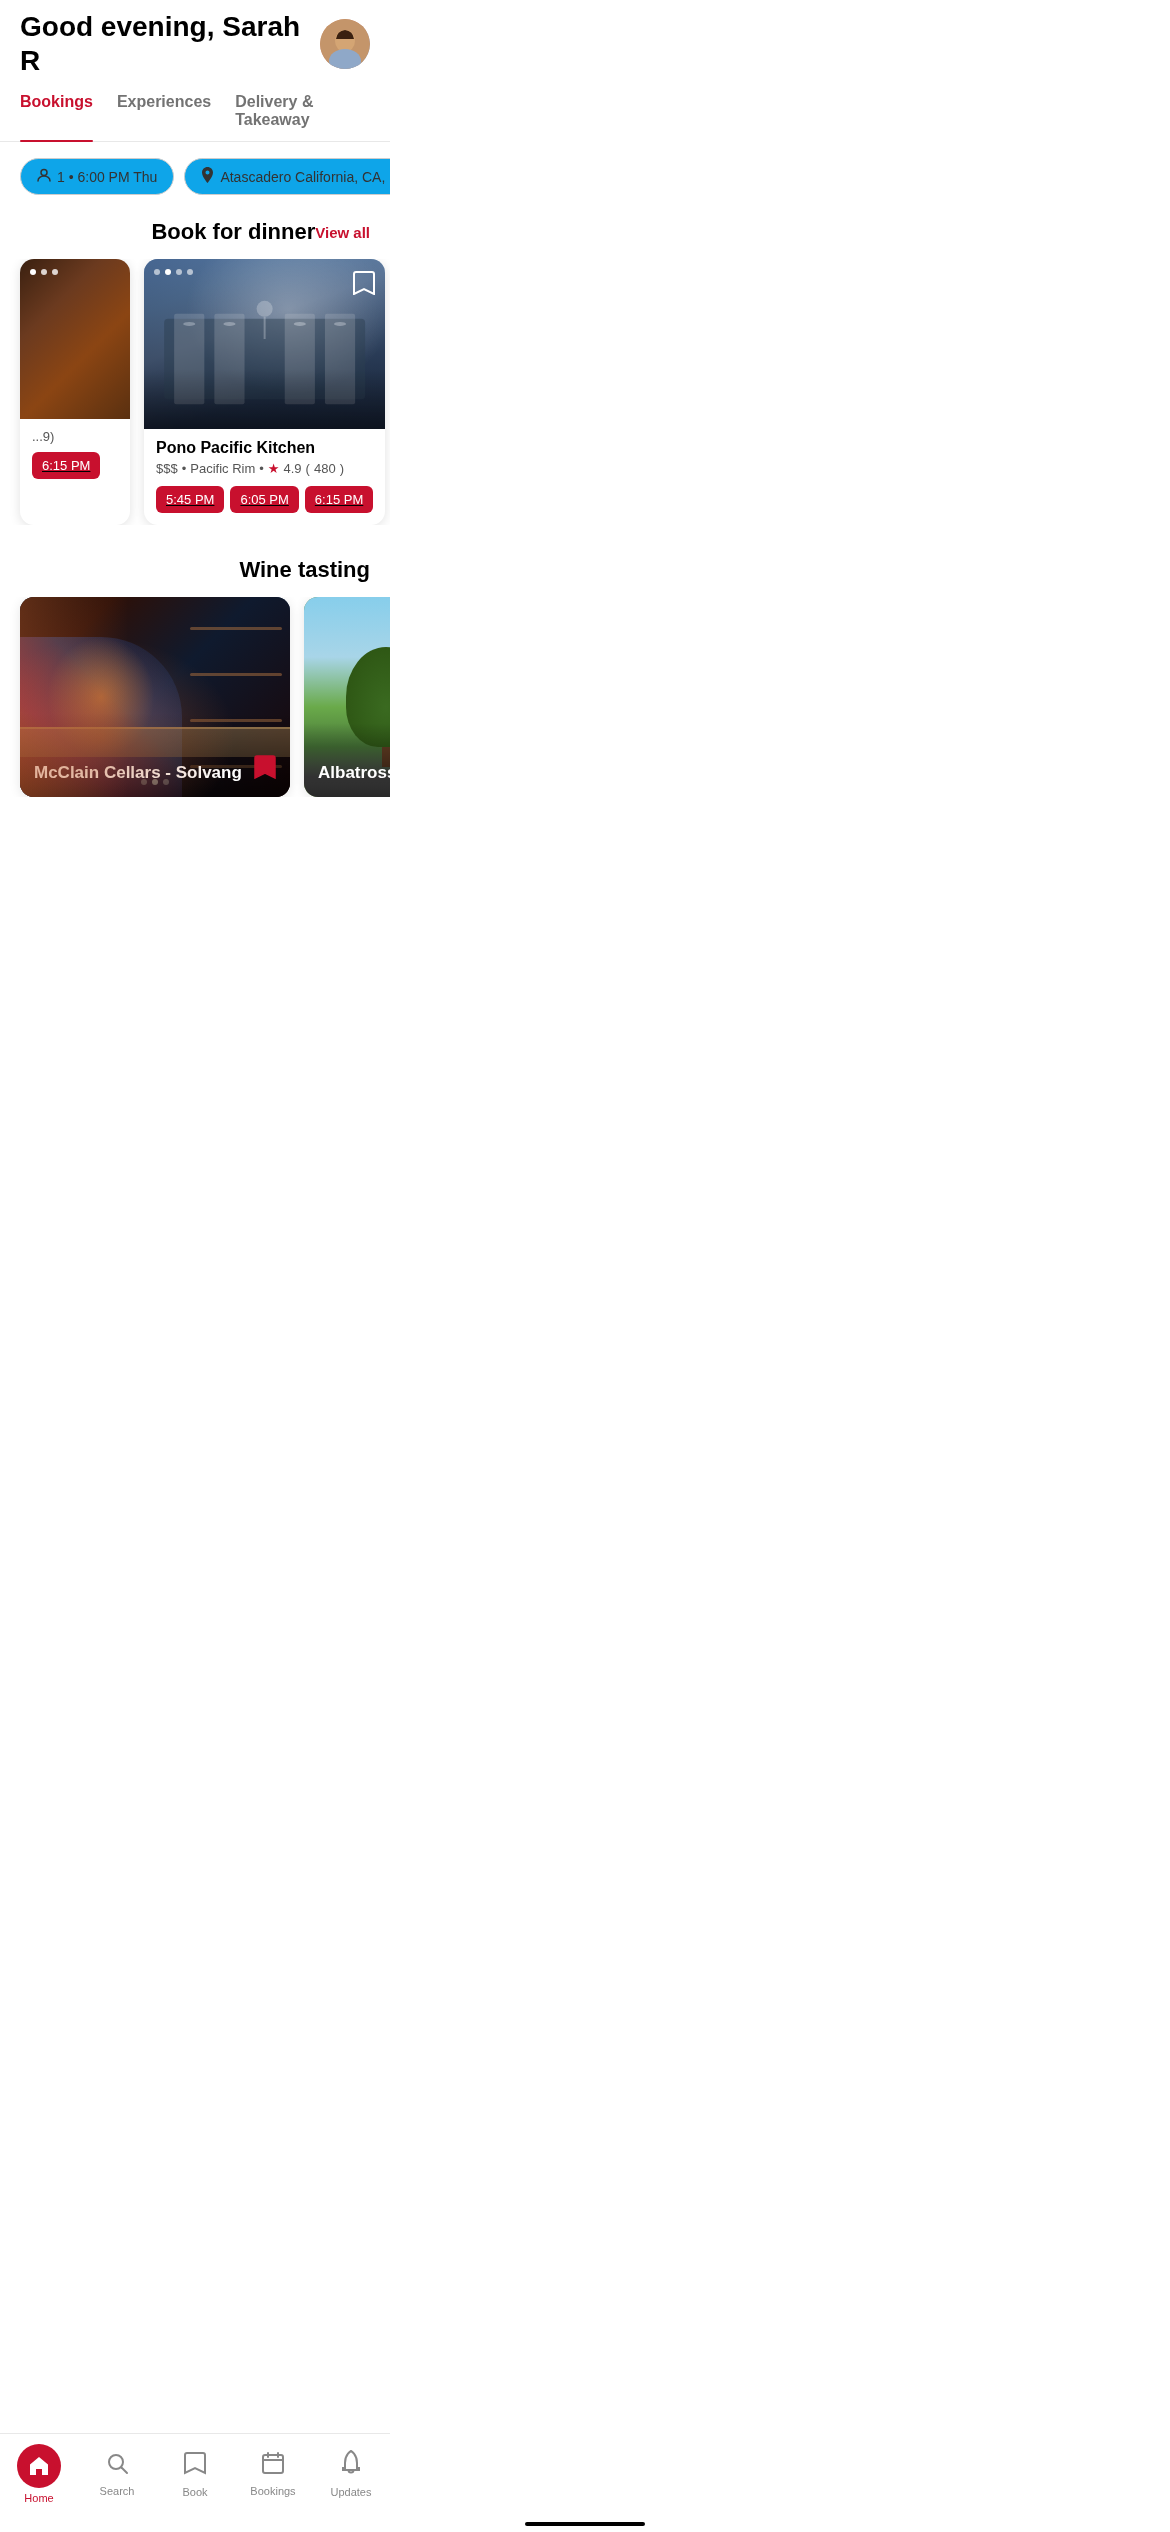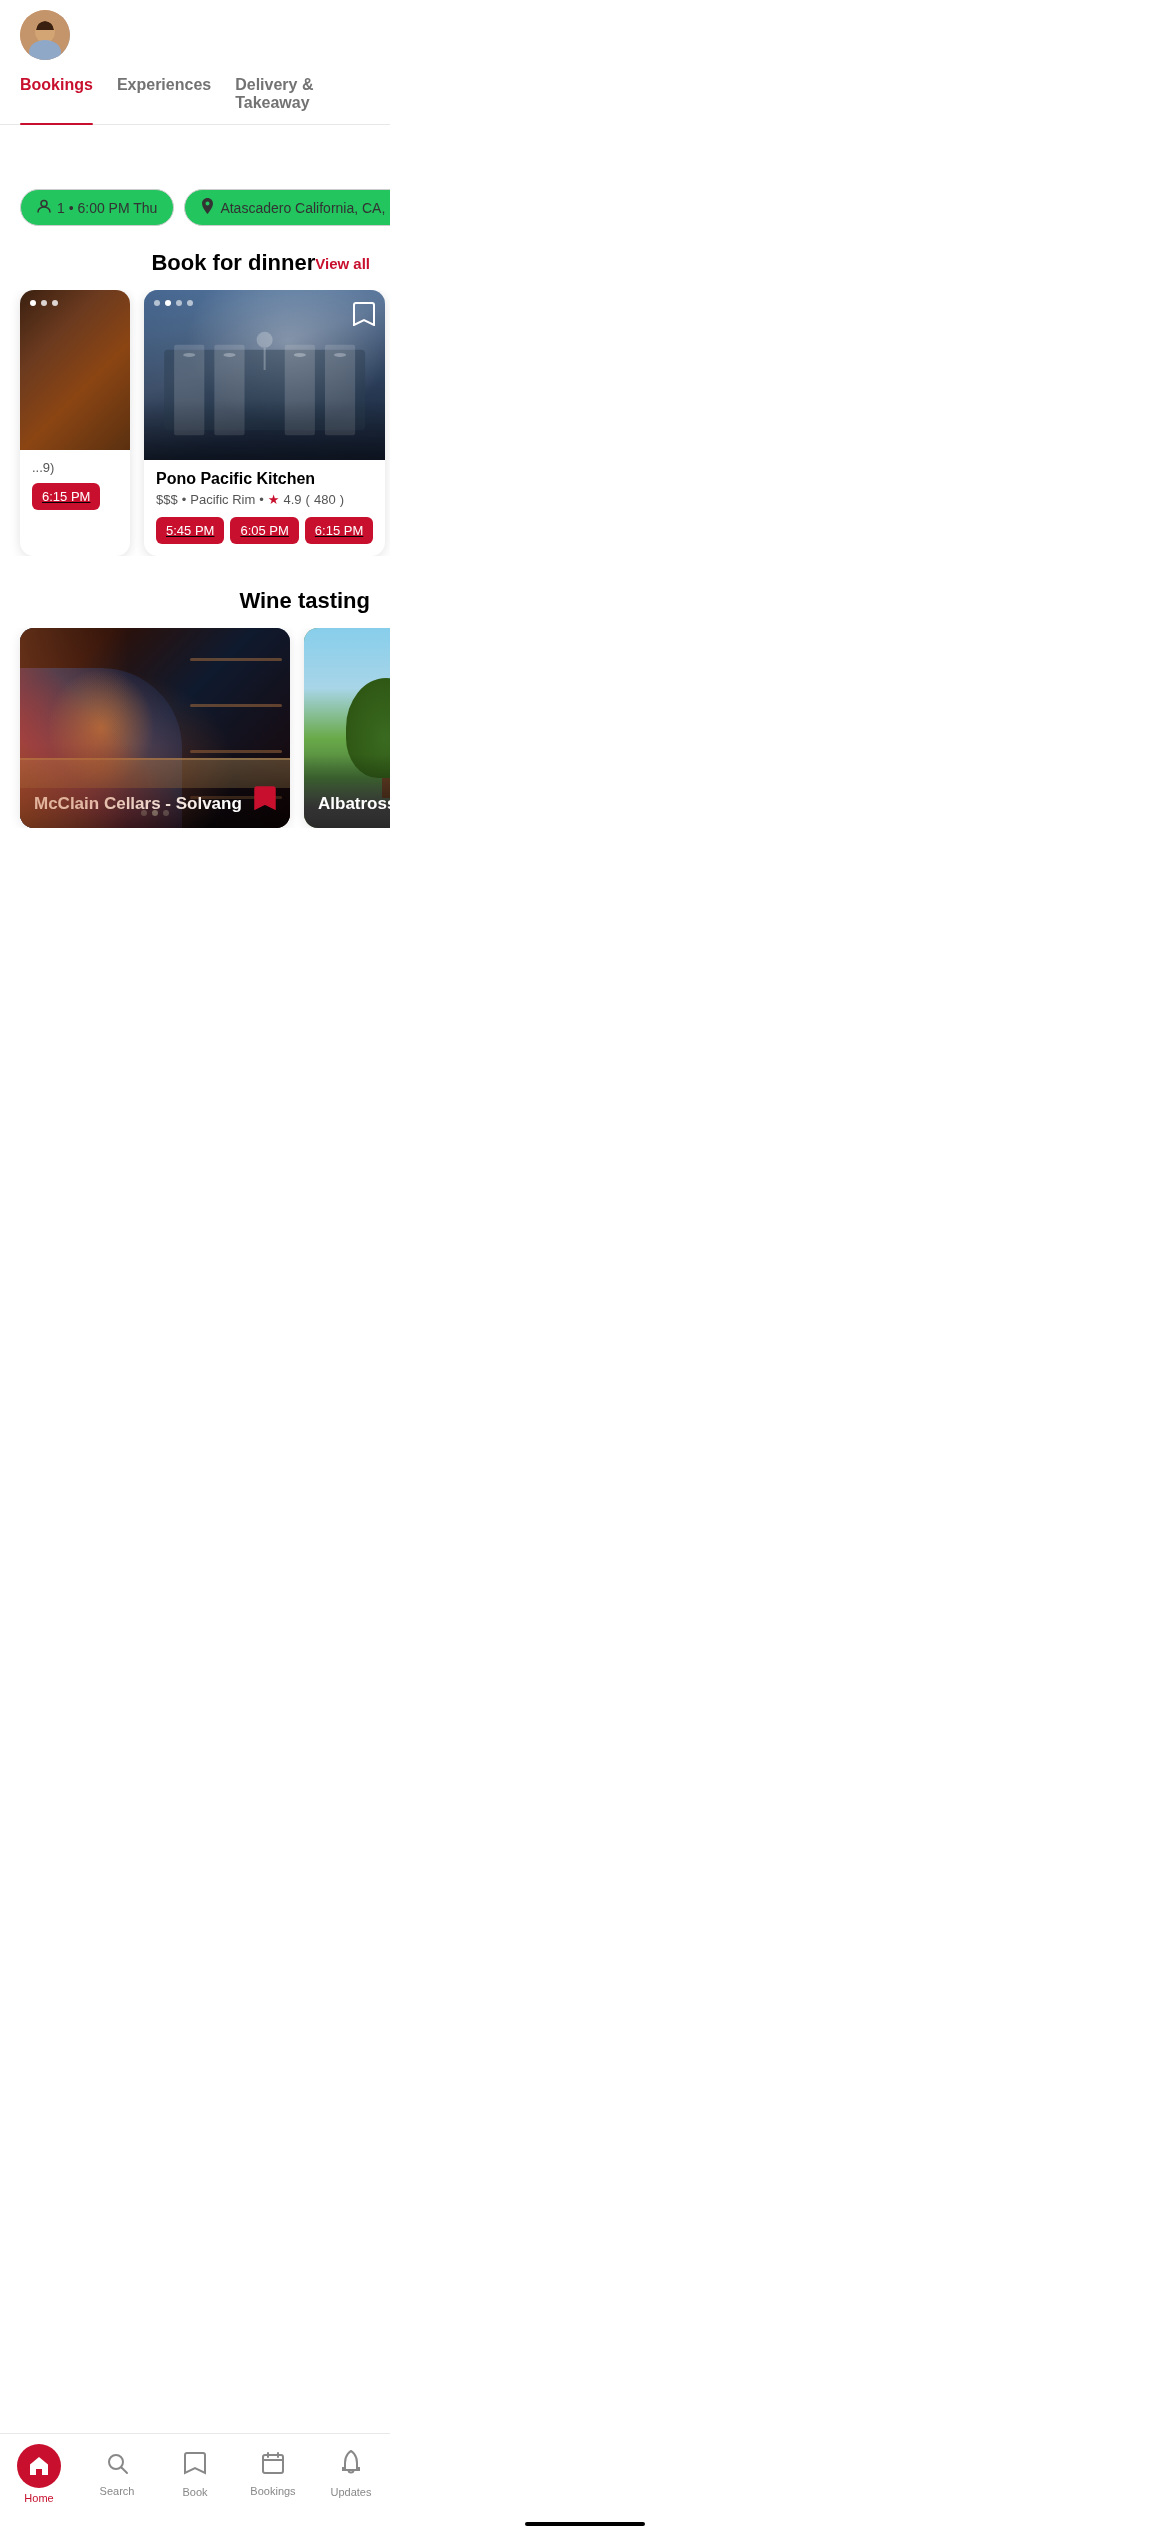--- a/index.html
+++ b/index.html
@@ -152,23 +152,22 @@
     .filter-pill {
       display: flex;
       align-items: center;
       gap: 6px;
       padding: 8px 16px;
       border: 1.5px solid #ccc;
       border-radius: 24px;
       font-size: 14px;
       color: #333;
       white-space: nowrap;
-      background: #22c55e;
+      background: #0ea5e9;
       cursor: pointer;
-      margin-top: 48px;
     }
     .filter-pill .pill-icon {
       font-size: 13px;
     }
 
     
     .section-header {
       display: flex;
       justify-content: flex-end;
       align-items: center;
@@ -438,20 +437,21 @@
       min-width: 200px;
     }
   </style>
 </head>
 <body>
 
 <div class="content-area">
 
 
   <div class="header">
+    <h1 class="greeting">Good evening, Sarah R</h1>
     <div class="avatar">
       <div class="avatar-inner">
         <svg width="50" height="50" viewBox="0 0 50 50">
           <circle cx="25" cy="25" r="25" fill="#c4956a"></circle>
           <ellipse cx="25" cy="22" rx="10" ry="11" fill="#d4a574"></ellipse>
           <ellipse cx="25" cy="42" rx="16" ry="12" fill="#8fa8c8"></ellipse>
           <circle cx="25" cy="20" r="9" fill="#d4a574"></circle>
           <path d="M16 20 Q17 12 25 11 Q33 12 34 20" fill="#3a2010"></path>
         </svg>
       </div>

